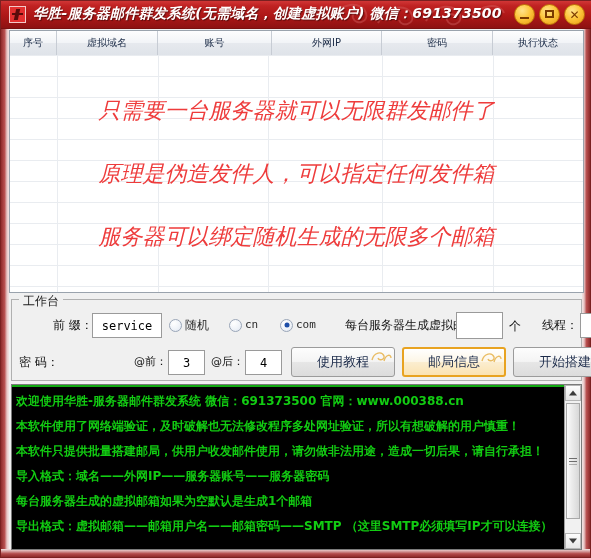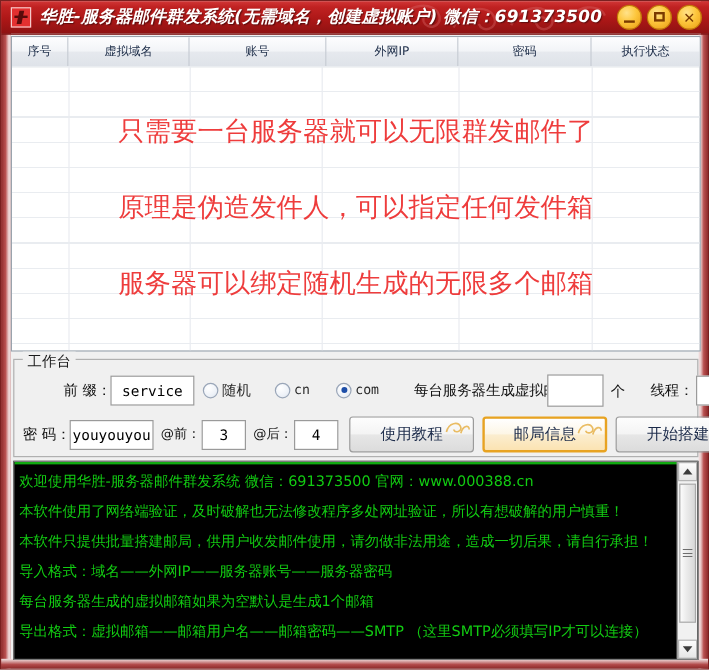--- a/index.html
+++ b/index.html
@@ -167,20 +167,21 @@
     white-space: nowrap;
     cursor: pointer;
   }
   .th:last-child { border-right: none; }
   .grid-body {
     position: absolute;
     left: 0; top: 24px;
     right: 0; bottom: 0;
     background-image:
       repeating-linear-gradient(to bottom, #e9ecf0 0px, #e9ecf0 1px, transparent 1px, transparent 21px);
+    font-style: italic;
   }
   .col-lines {
     position: absolute;
     left: 0; top: 0; right: 0; bottom: 0;
   }
   .col-line {
     position: absolute;
     top: 0; bottom: 0;
     width: 1px;
     background: #e9ecf0;
@@ -311,20 +312,21 @@
   
   .console-wrap {
     position: absolute;
     left: 10px; top: 383px;
     width: 571px;
     height: 166px;
     border: 1px solid #7a7a7a;
     box-sizing: border-box;
     background: #000000;
     overflow: hidden;
+    font-weight: bold;
   }
   .console-top-line {
     position: absolute;
     left: 0; top: 0; right: 17px;
     height: 2px;
     background: #11a911;
   }
   .console-text {
     position: absolute;
     left: 4px; top: 4px;
@@ -467,21 +469,20 @@
     <div class="lbl" style="left:310px; top:4px;">每台服务器生成虚拟邮箱：</div>
     <div class="txtbox" style="left:421px; top:1px; width:47px; height:27px;"></div>
     <div class="lbl" style="left:474px; top:5px;">个</div>
 
     <div class="lbl" style="left:507px; top:4px;">线程：</div>
     <div class="txtbox" style="left:545px; top:2px; width:34px; height:25px;">9</div>
   </div>
 
   <div class="row2">
     <div class="lbl" style="left:18px; top:7px;">密 码：</div>
-    <div class="txtbox" style="left:57px; top:5px; width:70px; height:25px;">youyouyou</div>
 
     <div class="lbl" style="left:133px; top:7px; font-size:11px;">@前：</div>
     <div class="txtbox" style="left:167px; top:5px; width:37px; height:25px;">3</div>
 
     <div class="lbl" style="left:210px; top:7px; font-size:11px;">@后：</div>
     <div class="txtbox" style="left:244px; top:5px; width:37px; height:25px;">4</div>
 
     <div class="btn" style="left:290px; top:2px; width:104px;">
       <span>使用教程</span>
       <svg class="swirl" viewBox="0 0 22 14">

